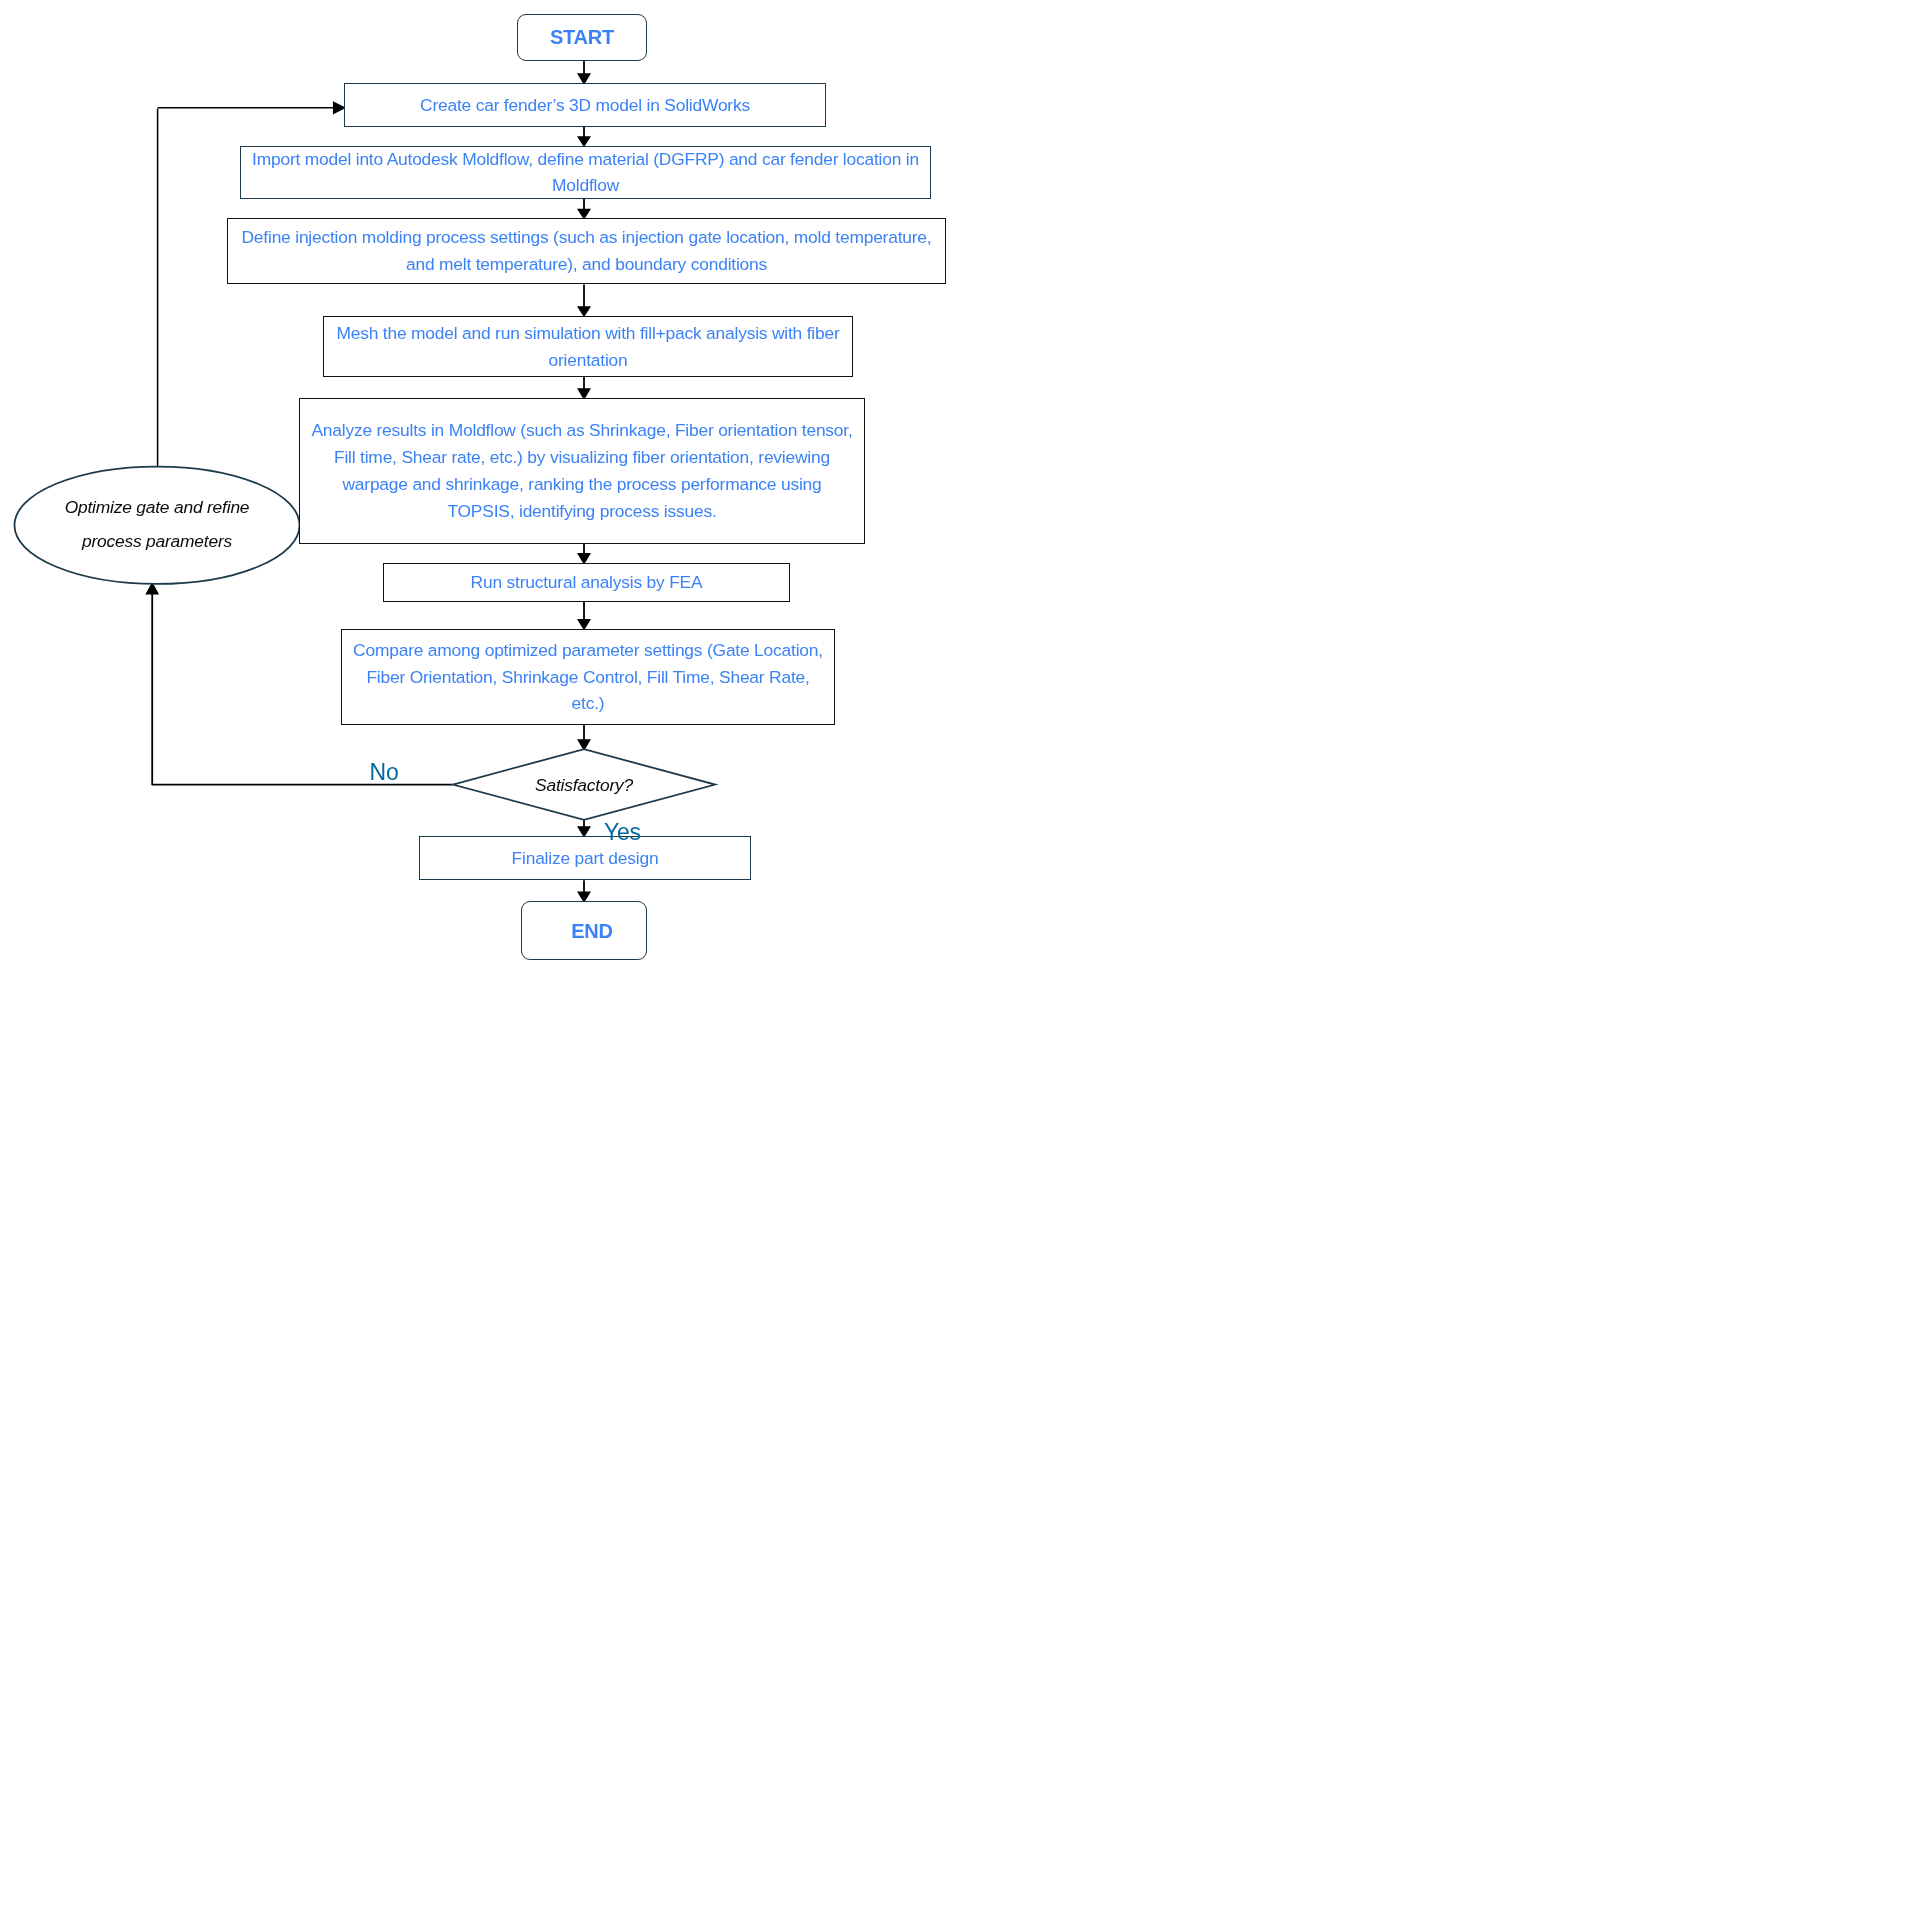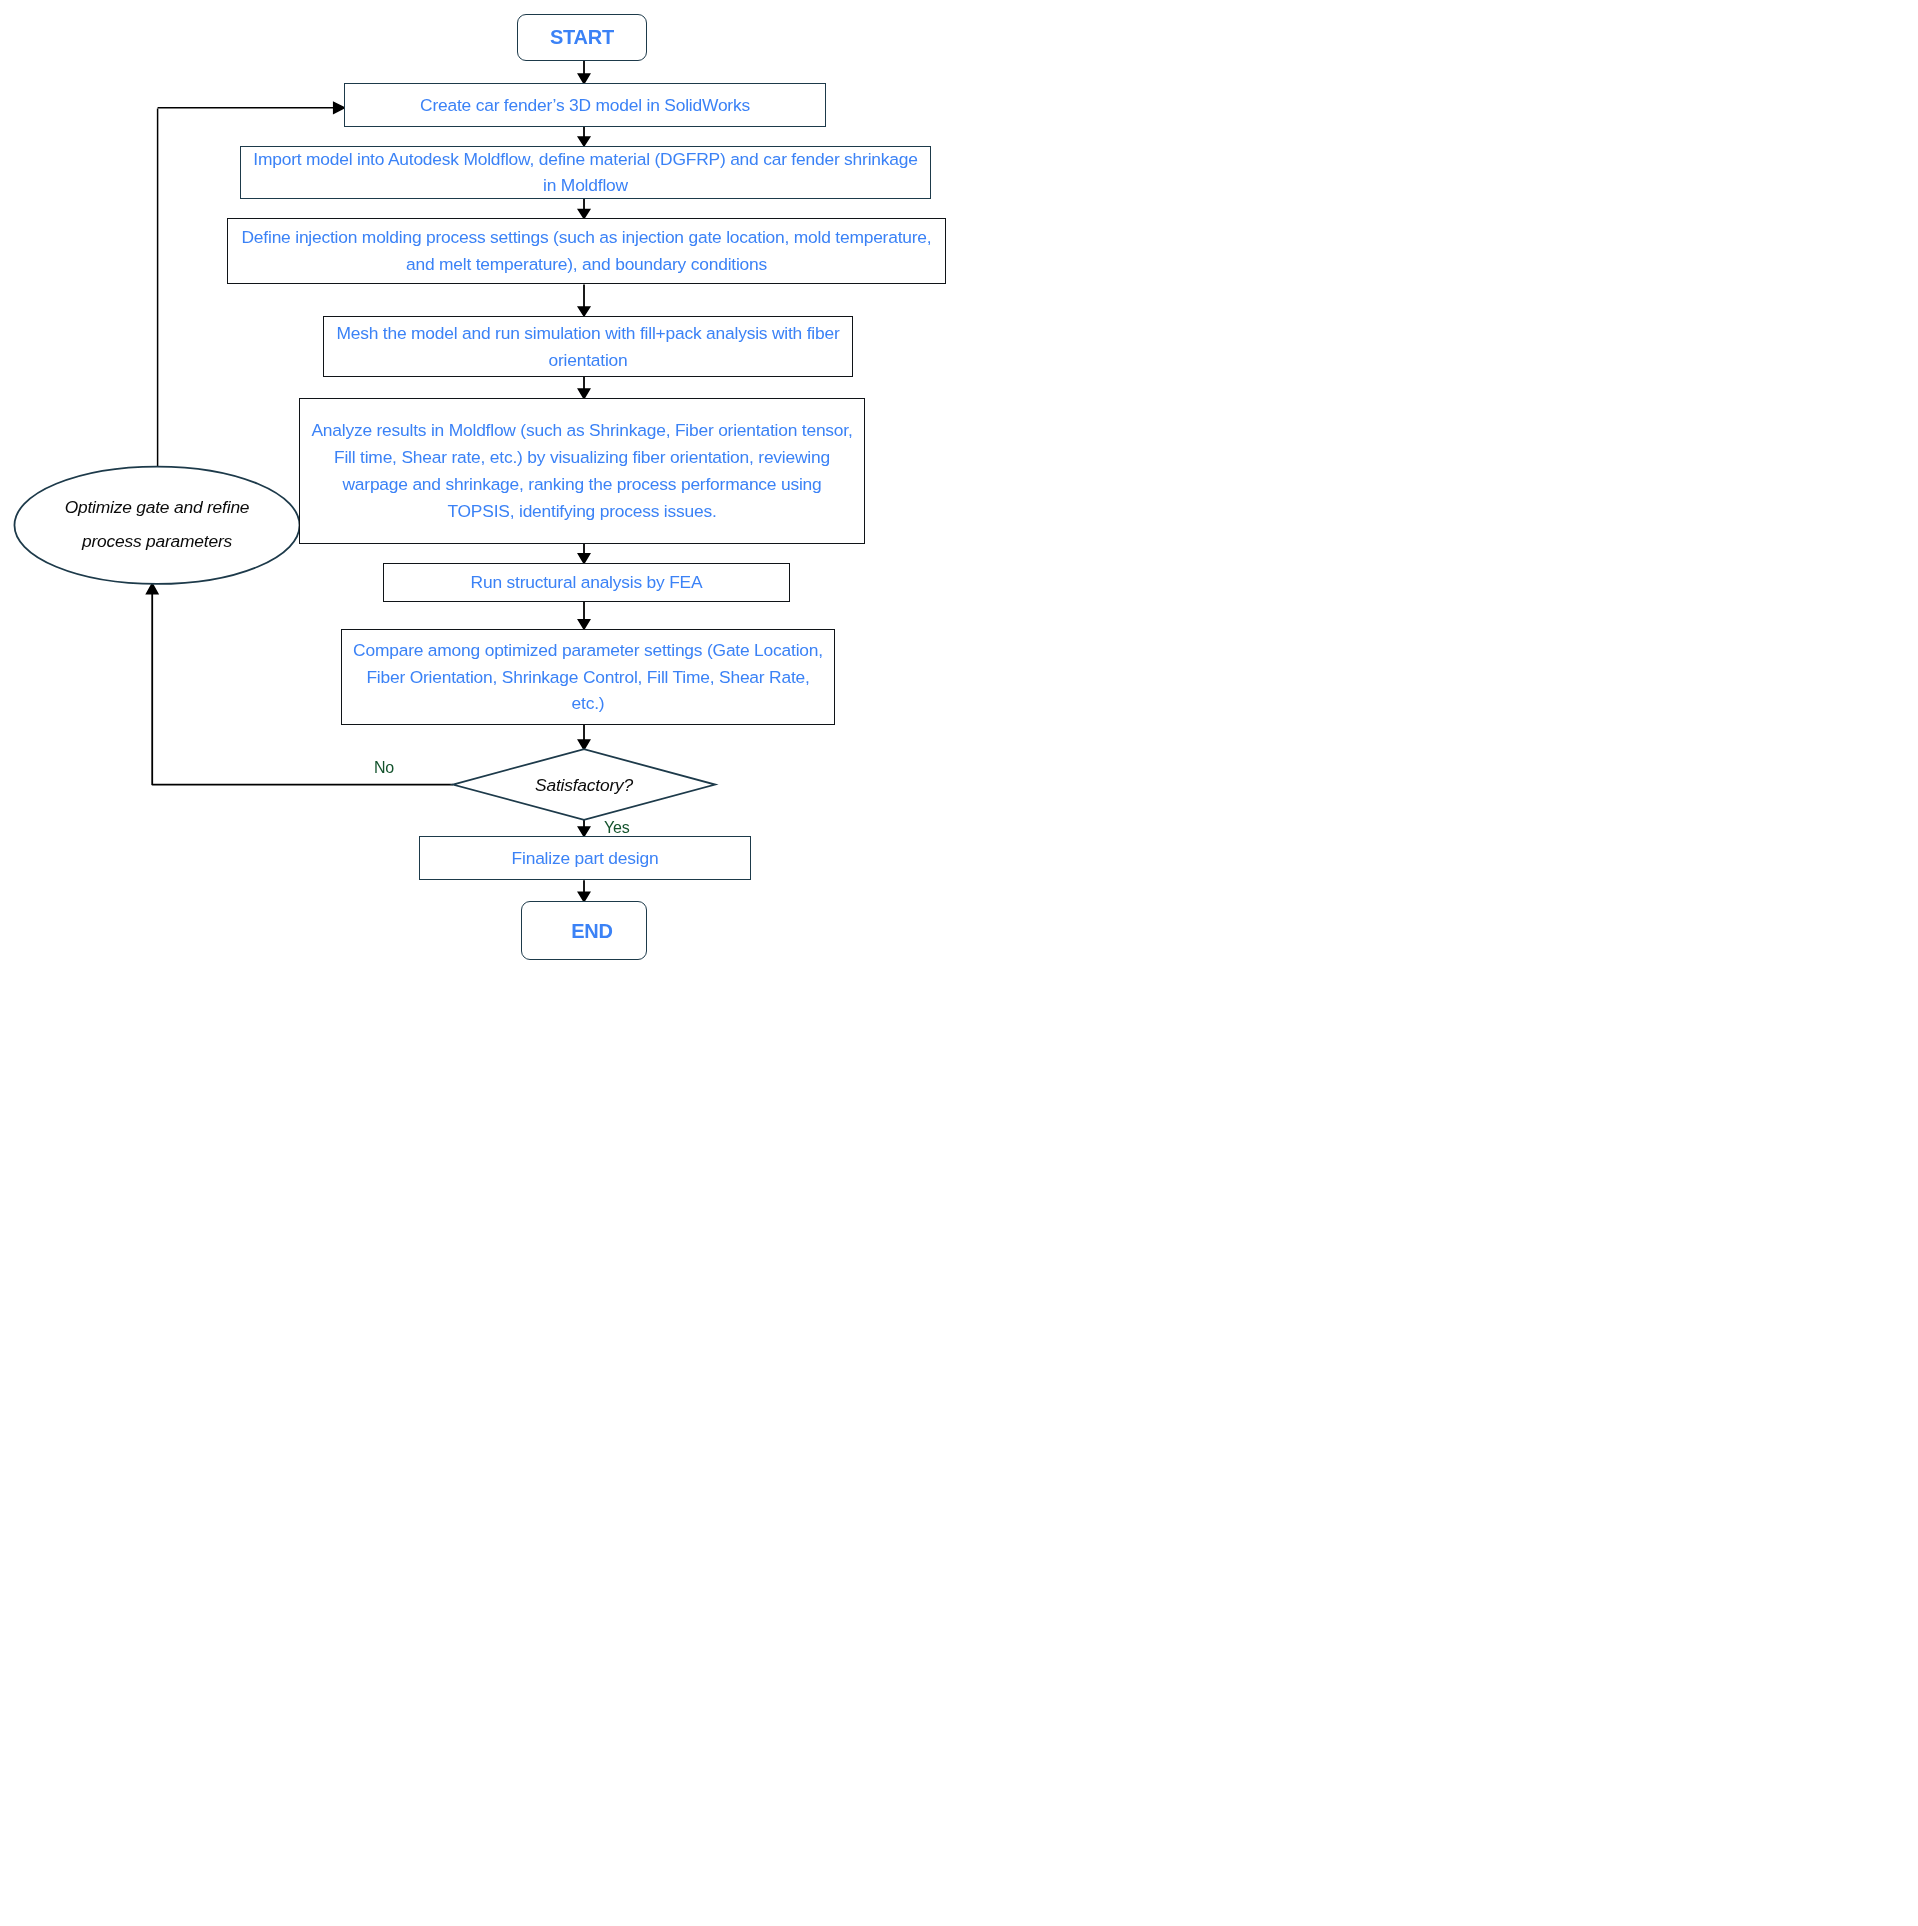--- a/index.html
+++ b/index.html
@@ -8,21 +8,21 @@
   .lines{position:absolute;left:0;top:0;width:959px;height:963px;}
   .node{position:absolute;display:flex;align-items:center;justify-content:center;
         text-align:center;color:#3b82f6;background:#ffffff;box-sizing:border-box;
         font-size:17.4px;line-height:1.5;letter-spacing:-0.2px;}
   .proc{border:1.8px solid #101418;}
   .proc-navy{border:1.8px solid #1d3a4a;}
   .term{border:1.8px solid #1d3a4a;border-radius:9px;font-weight:bold;font-size:20px;}
   .overlay{position:absolute;display:flex;align-items:center;justify-content:center;
            text-align:center;color:#0a0a0a;background:transparent;font-size:17.4px;
            letter-spacing:-0.2px;font-style:italic;}
-  .edge-label{position:absolute;color:#14532d;font-size:16px;letter-spacing:-0.2px;}
+  .edge-label{position:absolute;color:#0369a1;font-size:23px;letter-spacing:-0.2px;}
   .tight{line-height:1.55;padding:2.4px 8.4px;}
 </style>
 </head>
 <body>
 
 <div class="canvas">
 
   <svg class="lines" viewBox="0 0 1601 1608">
 
     <g stroke="#000000" stroke-width="3" fill="#000000">
@@ -67,21 +67,21 @@
 
   <div class="node term" style="left:517px;top:13.8px;width:130px;height:47px;">
     <span>START</span>
   </div>
 
   <div class="node proc-navy" style="left:344px;top:83px;width:482px;height:44px;">
     <span>Create car fender’s 3D model in SolidWorks</span>
   </div>
 
   <div class="node proc-navy tight" style="left:240px;top:146px;width:691px;height:53px;line-height:1.45;">
-    <span>Import model into Autodesk Moldflow, define material (DGFRP) and car fender shrinkage in Moldflow</span>
+    <span>Import model into Autodesk Moldflow, define material (DGFRP) and car fender location in Moldflow</span>
   </div>
 
   <div class="node proc tight" style="left:227px;top:218px;width:719px;height:66px;">
     <span>Define injection molding process settings (such as injection gate location, mold temperature, and melt temperature), and boundary conditions</span>
   </div>
 
   <div class="node proc tight" style="left:323px;top:316px;width:530px;height:61px;">
     <span>Mesh the model and run simulation with fill+pack analysis with fiber orientation</span>
   </div>
 

